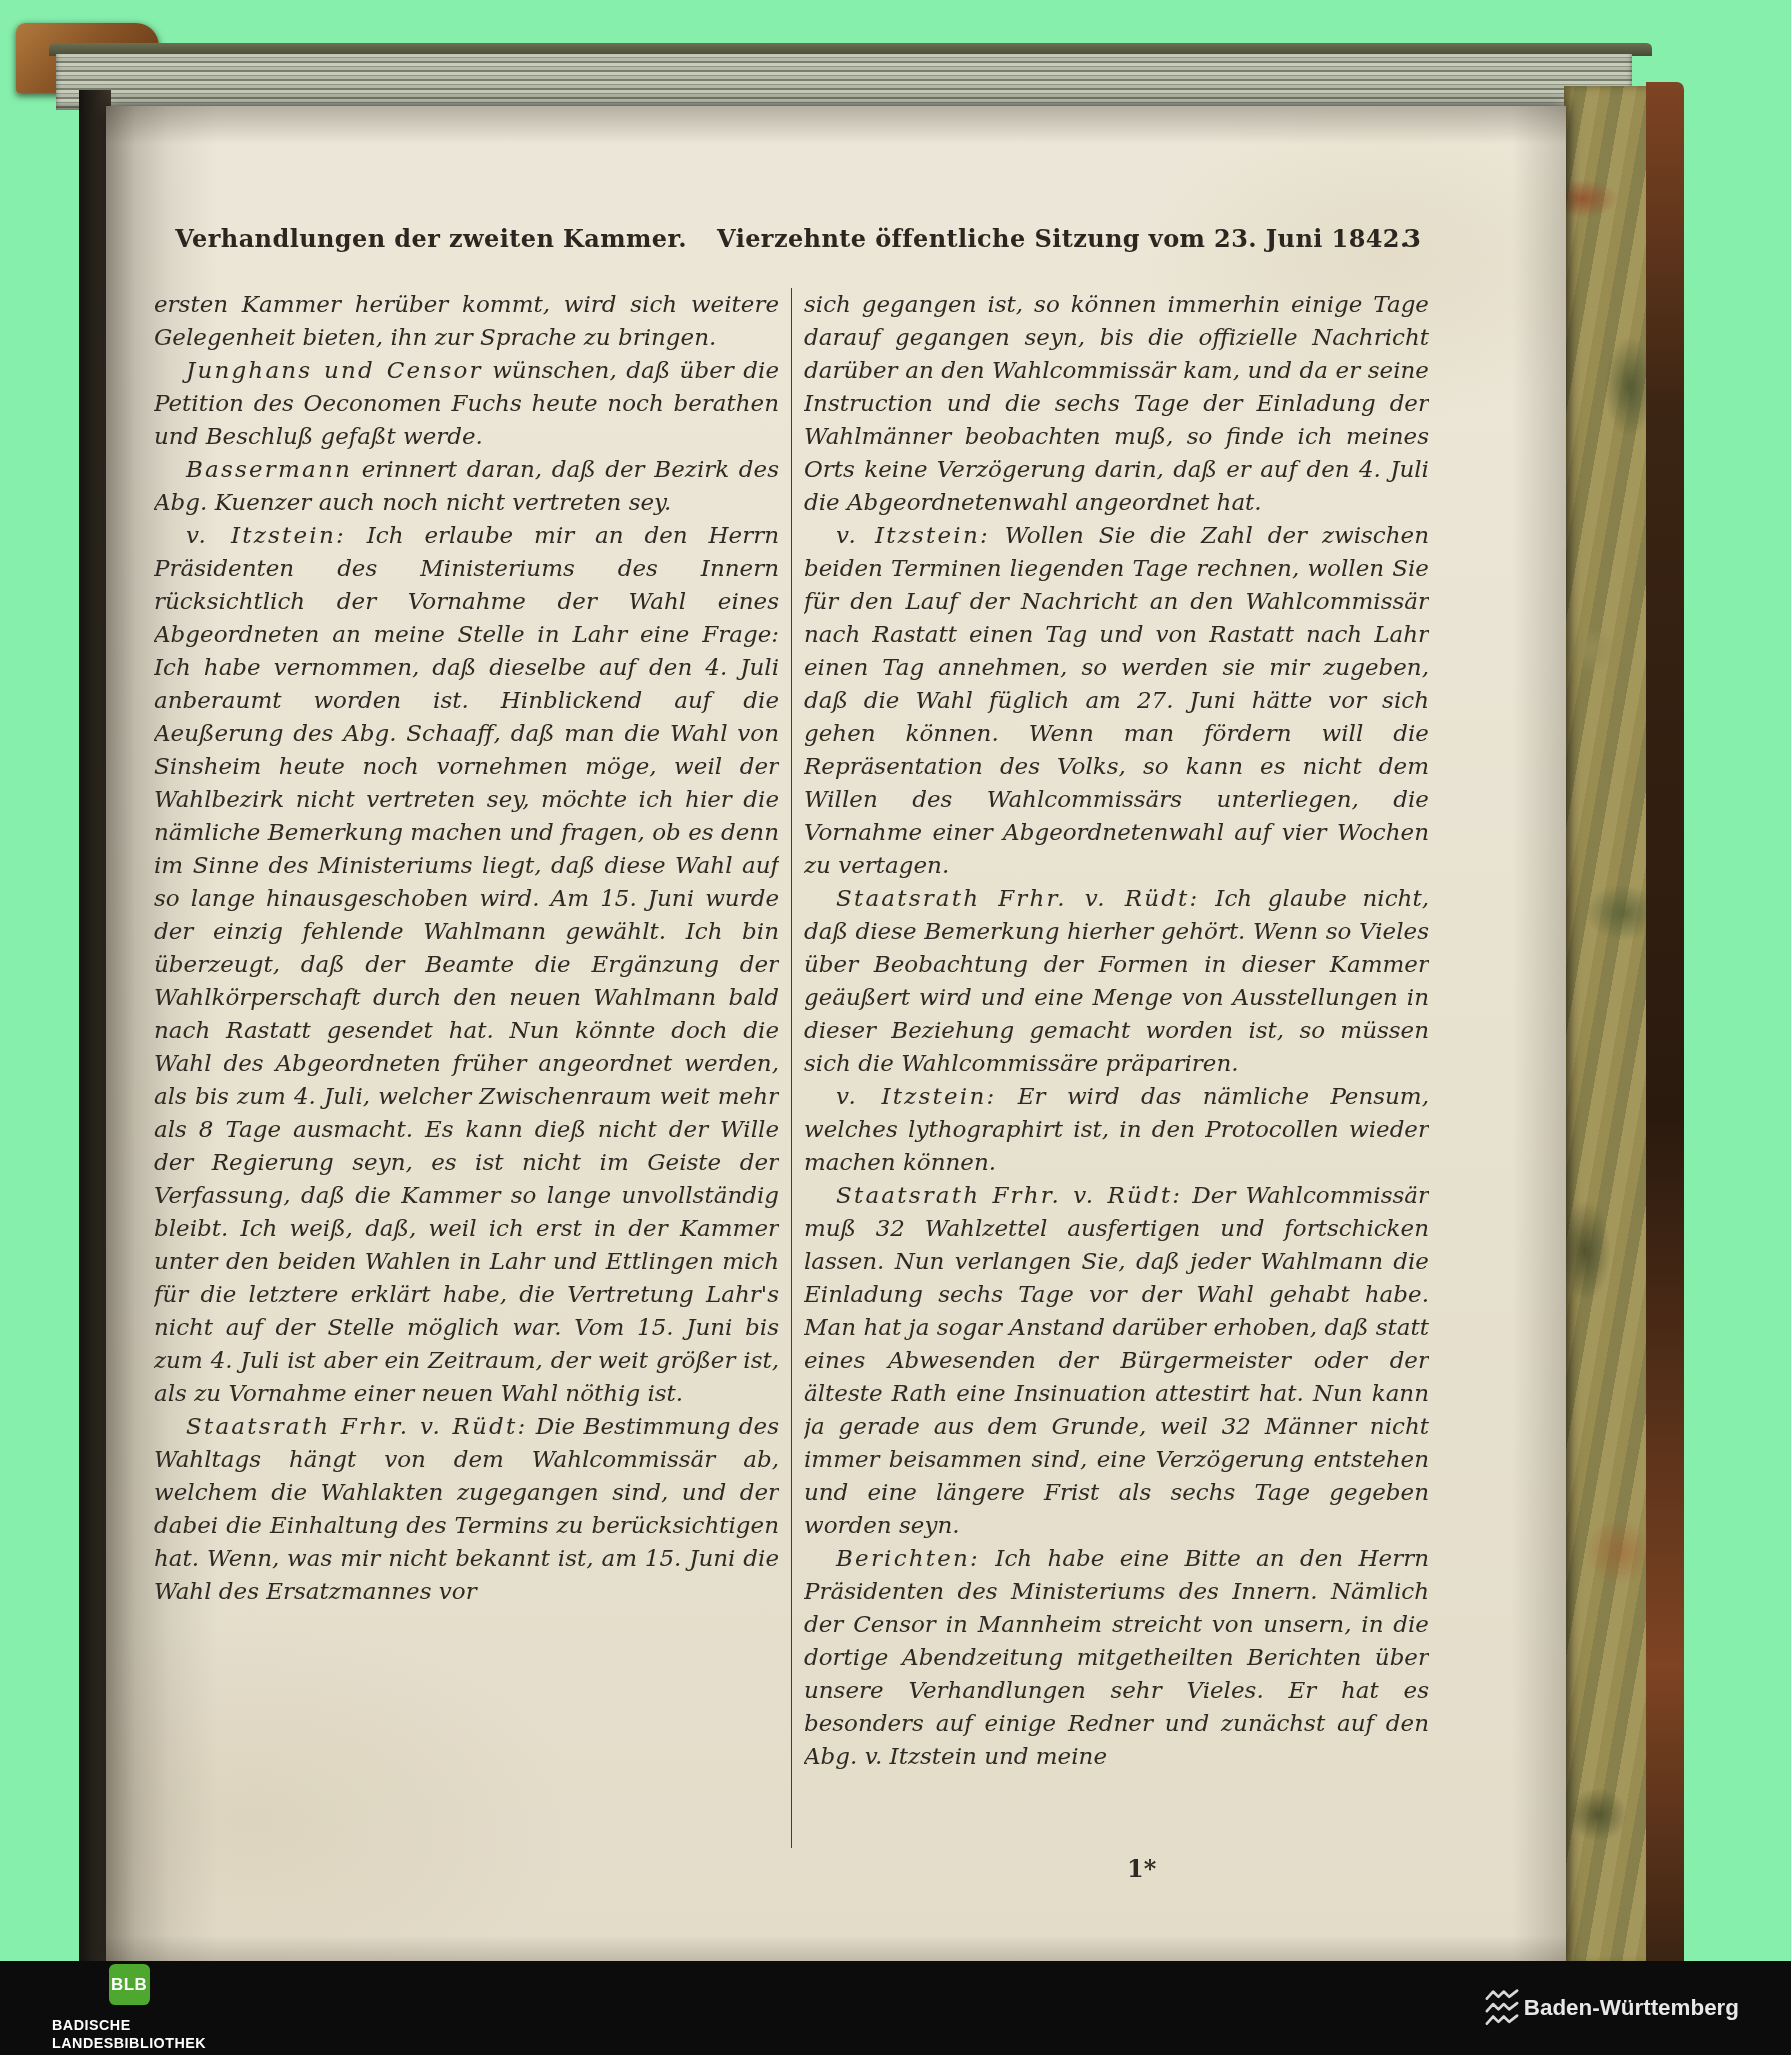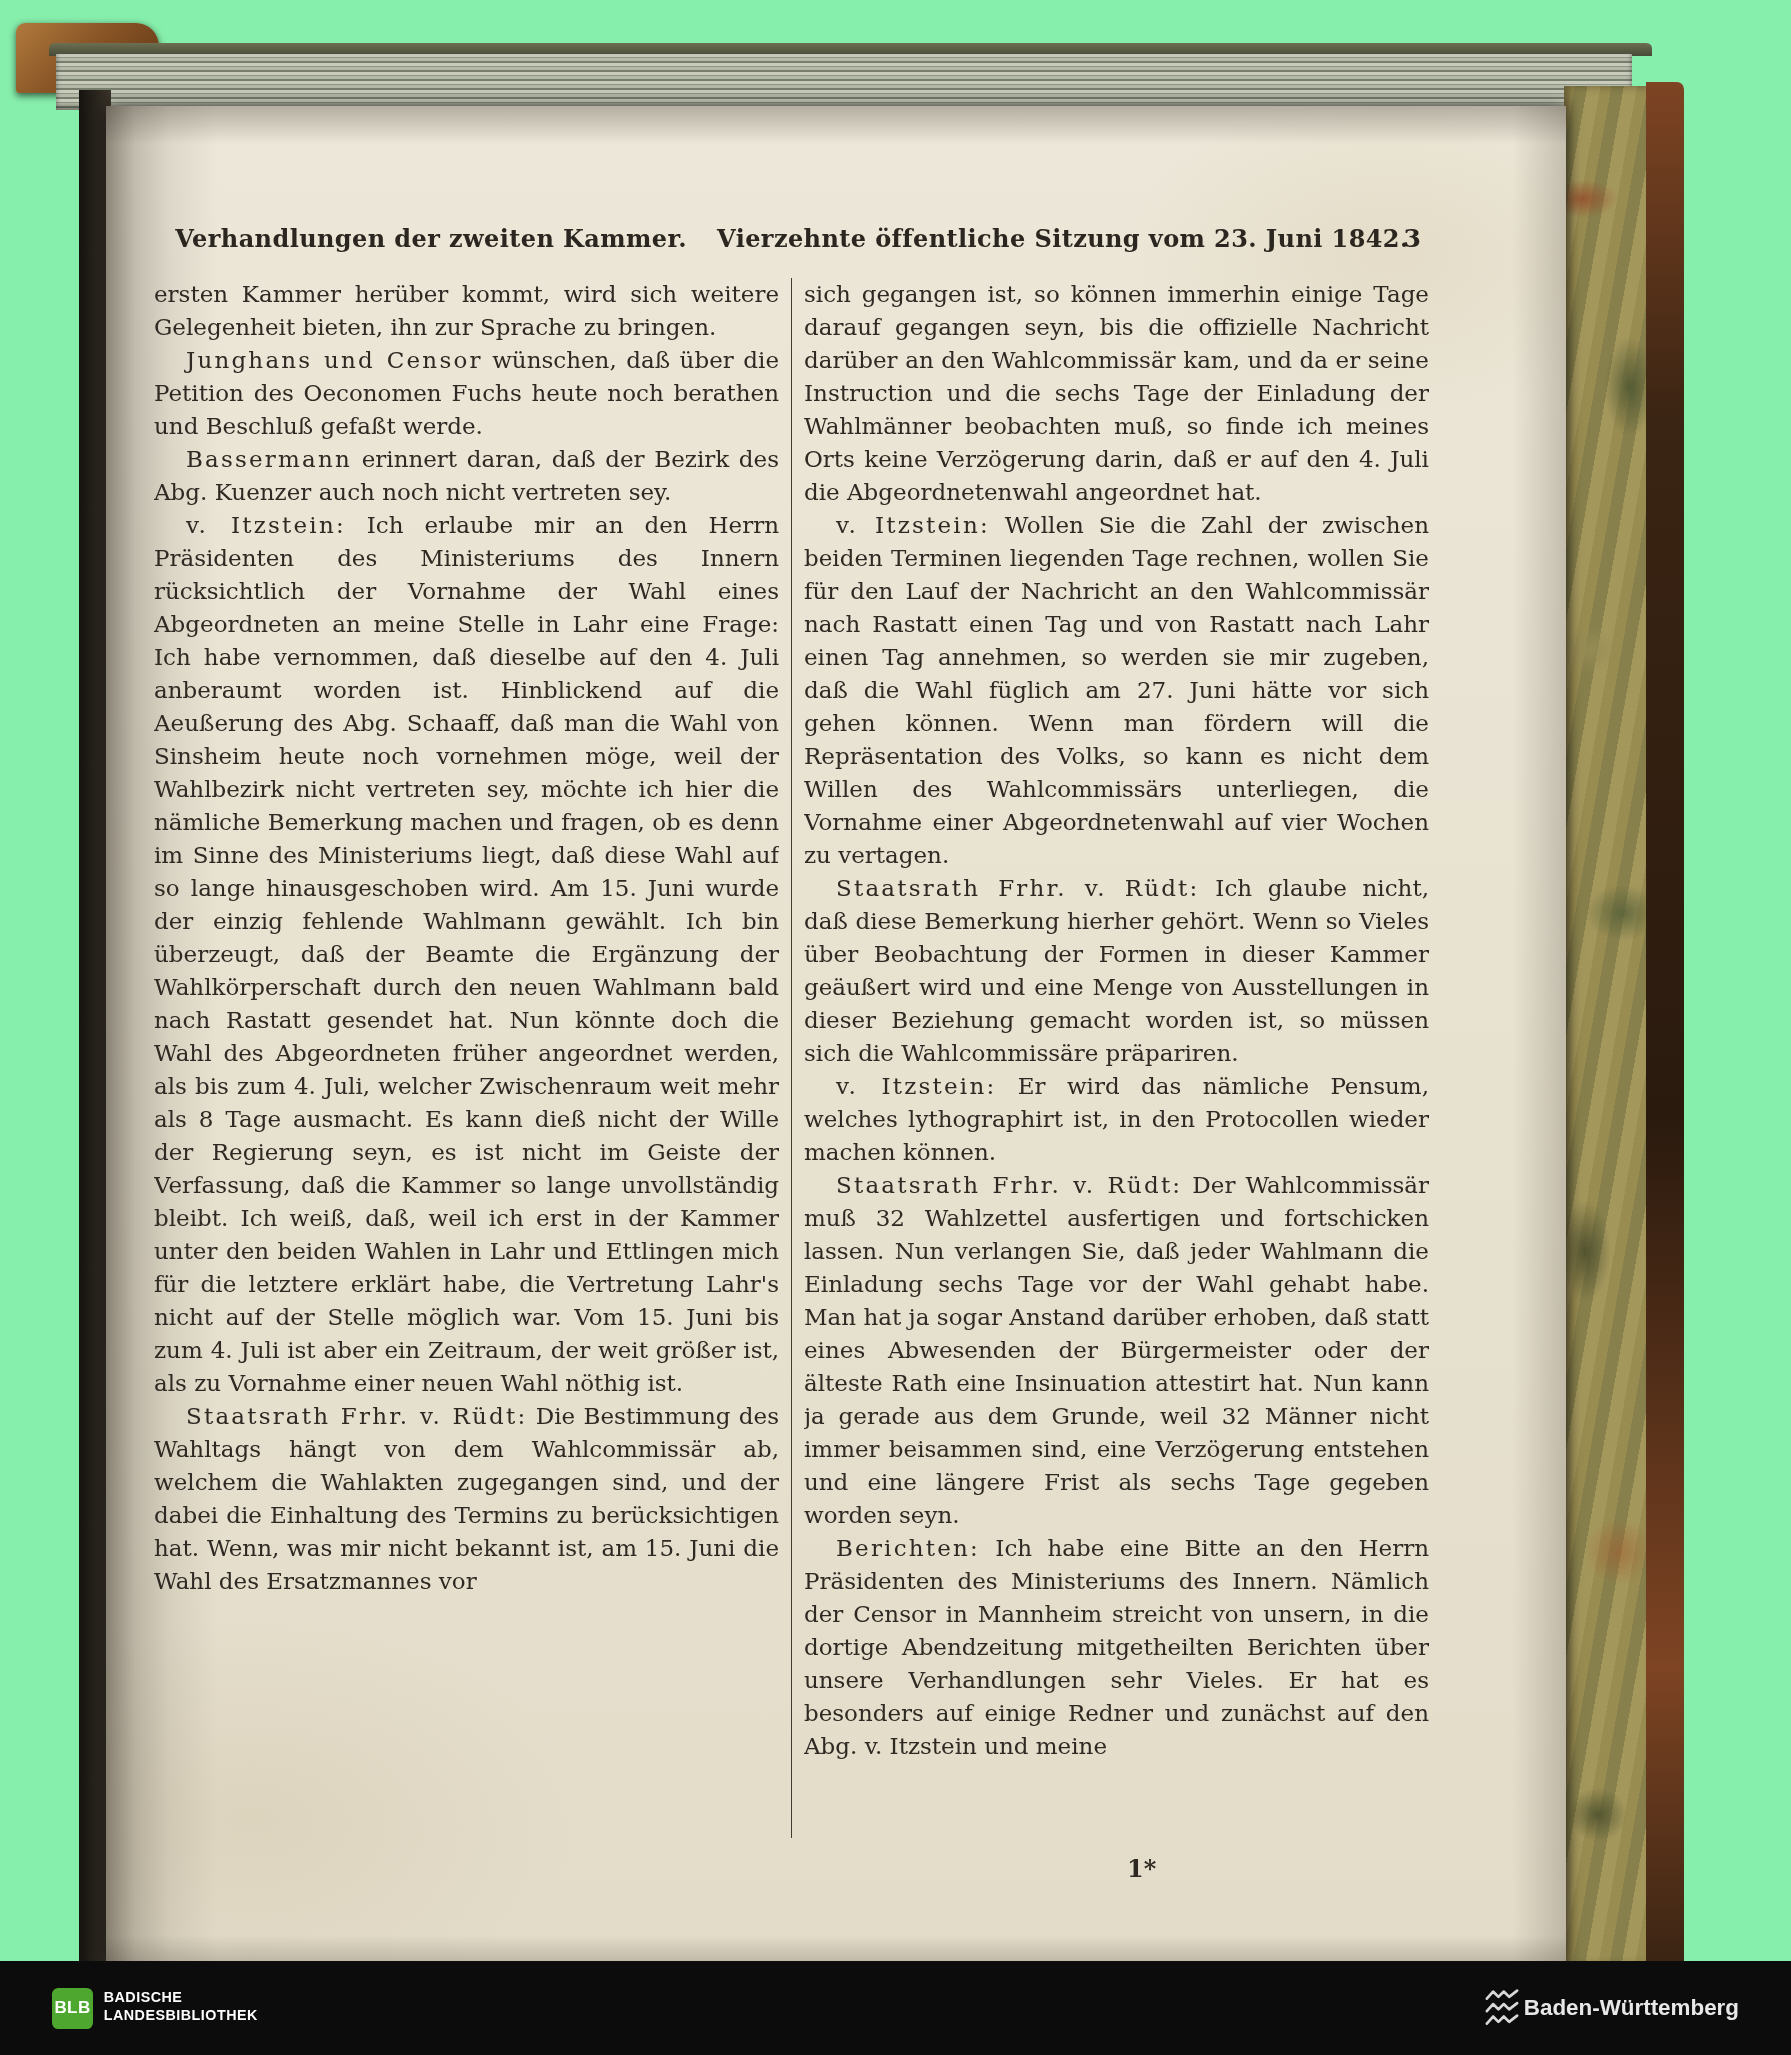--- a/index.html
+++ b/index.html
@@ -47,35 +47,35 @@
       linear-gradient(270deg,rgba(60,52,38,.22) 0,transparent 54px),
       linear-gradient(180deg,rgba(60,55,45,.32) 0,transparent 38px),
       linear-gradient(0deg,rgba(60,55,45,.25) 0,transparent 32px);}
 
   .page-header{position:absolute;left:48px;top:118px;width:1276px;display:flex;
     justify-content:center;gap:30px;font-weight:bold;font-size:24px;letter-spacing:0.4px;
     color:#2b261f;white-space:nowrap;}
   .page-number{position:absolute;left:1261px;top:118px;width:54px;font-weight:bold;
     font-size:25px;text-align:right;color:#2b261f;}
 
-  .columns{position:absolute;left:48px;top:172px;width:1276px;height:1560px;display:flex;}
+  .columns{position:absolute;left:48px;top:182px;width:1276px;height:1560px;display:flex;font-style:italic;}
   .col{width:625px;height:100%;overflow:hidden;font-size:23px;line-height:33px;
     text-align:justify;color:#2e2922;}
   .col p{margin:0;text-indent:32px;}
   .col p.no-indent{text-indent:0;}
   .divider{width:1.8px;height:100%;background:#423c31;margin:0 11.6px;}
   .speaker{letter-spacing:2.2px;}
 
   .sig{position:absolute;left:1021px;top:1748px;font-size:24px;font-weight:bold;color:#2e2922;}
 
   
   .bottom-bar{position:absolute;left:0;top:1961px;width:1791px;height:94px;background:#0c0c0c;
     display:flex;align-items:center;justify-content:space-between;padding:0 52px;box-sizing:border-box;
     font-family:"Liberation Sans","DejaVu Sans",sans-serif;}
-  .blb{display:flex;align-items:flex-start;gap:10.7px;cursor:pointer;}
+  .blb{display:flex;align-items:center;gap:10.7px;cursor:pointer;flex-direction:column;}
   .blb-badge{width:41px;height:41px;border-radius:6.3px;background:#4ea72e;color:#fff;
     display:flex;align-items:center;justify-content:center;font-weight:bold;font-size:17px;letter-spacing:0.4px;}
   .blb-text{display:flex;flex-direction:column;color:#fff;font-weight:bold;font-size:14.3px;
     line-height:18px;letter-spacing:0.5px;}
   .bw{display:flex;align-items:center;gap:4px;cursor:pointer;color:#e8e8e8;
     font-weight:bold;font-size:22.4px;}
   .bw-icon svg{display:block;}
 </style>
 </head>
 <body>

